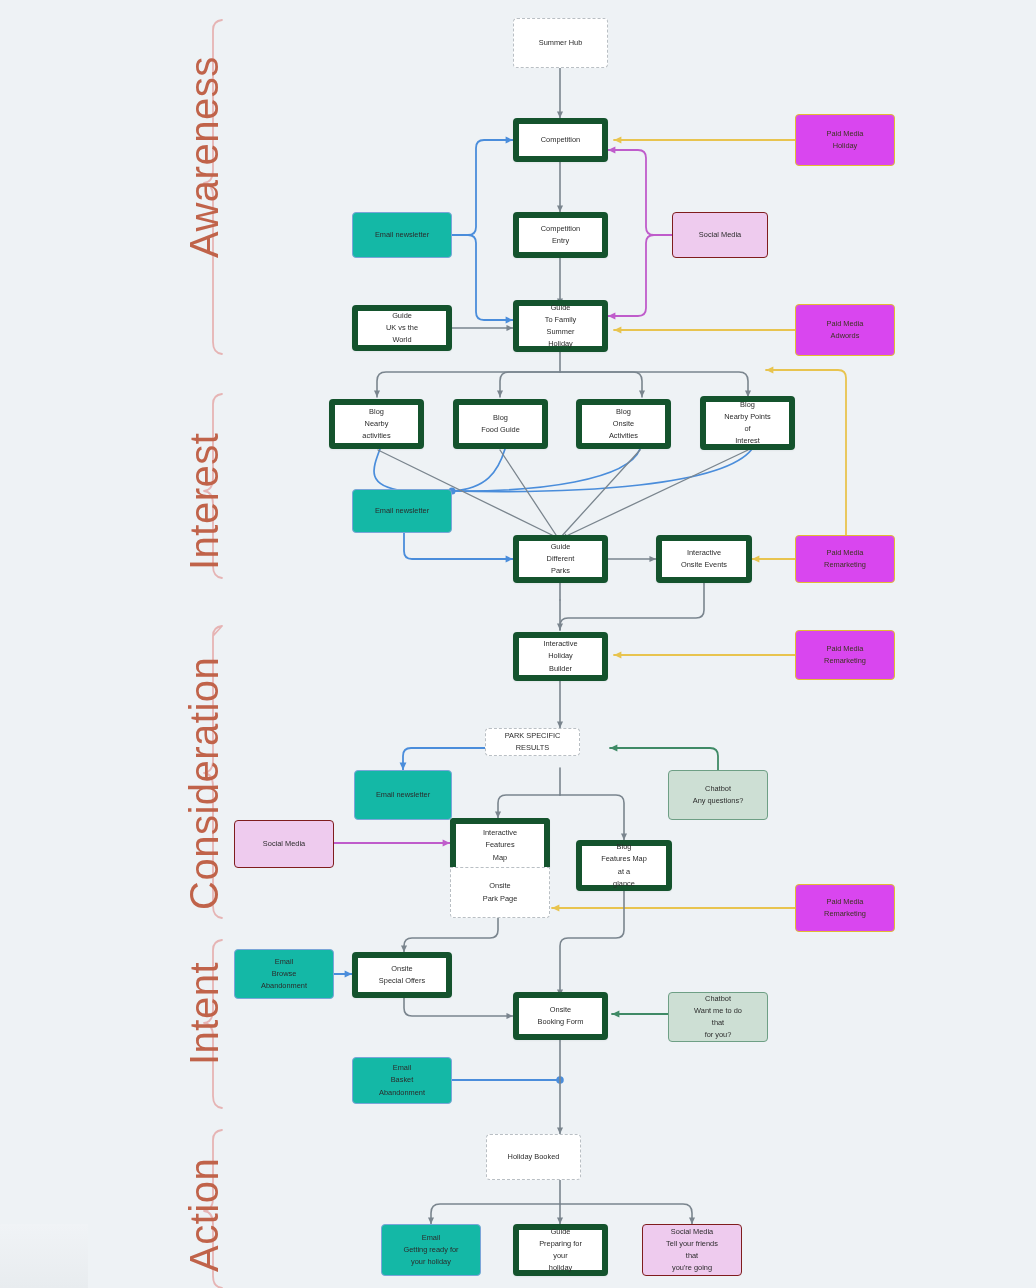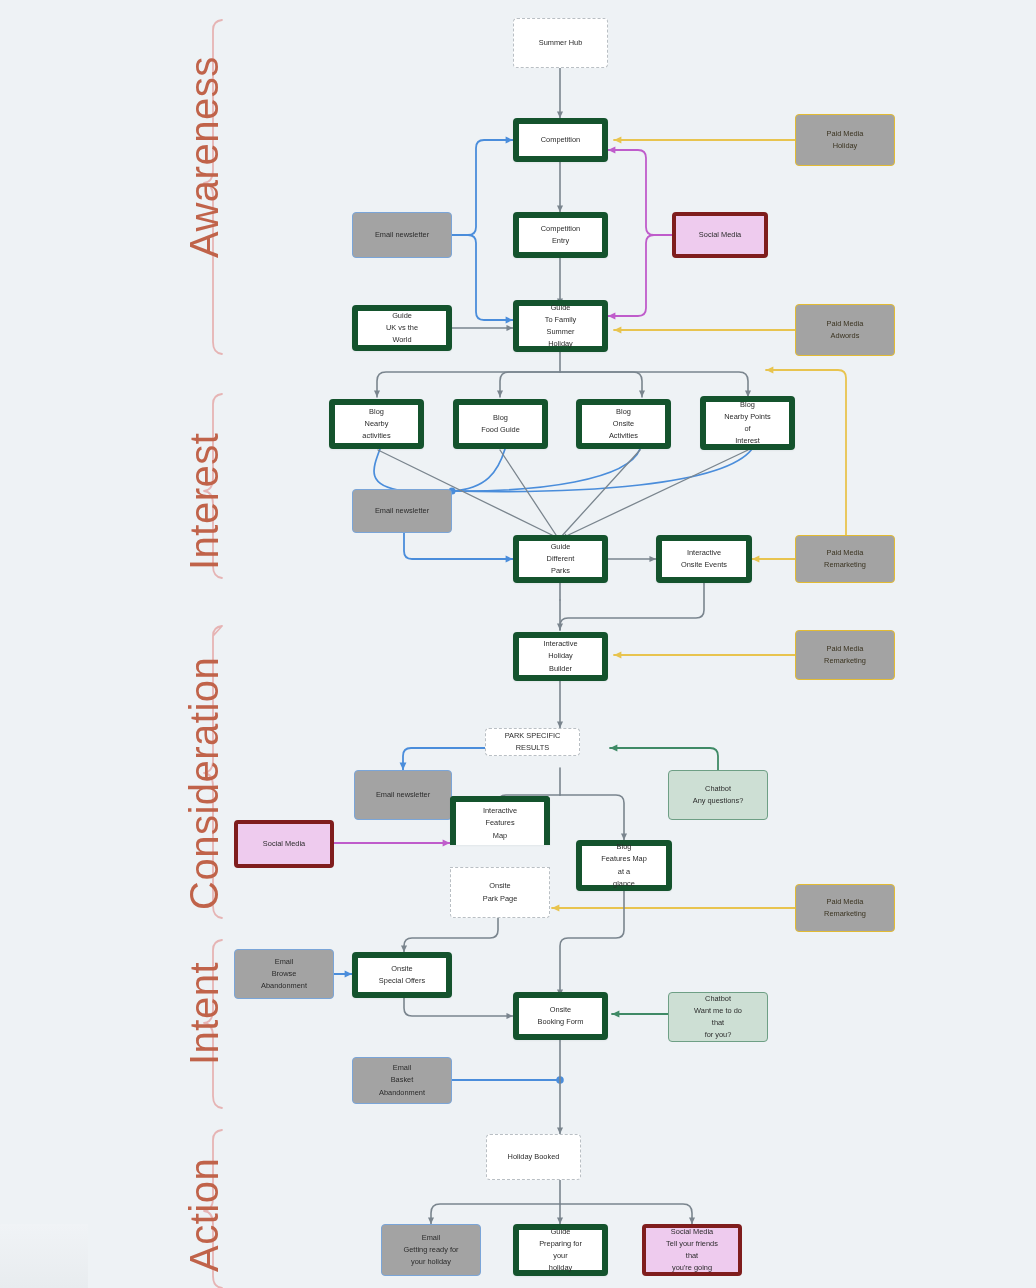--- a/index.html
+++ b/index.html
@@ -41,24 +41,24 @@
     color:#2b2b2b;
     padding:3px 18px;
     background:#ffffff;
     border:1px solid #d6dadd;
     box-shadow:0 1px 2px rgba(20,30,45,.05);
   }
   .node span{display:block;}
   .node.dashed{border:1px dashed #b9bfc4;box-shadow:none;}
   .node.plain{border:6px solid #14532d;}
 
-  .node.blue   {background:#a3a3a3;border:1px solid #7aa5d8;box-shadow:none;}
+  .node.blue   {background:#14b8a6;border:1px solid #7aa5d8;box-shadow:none;}
   .node.yellow {background:#ecc council;}
-  .node.yellow {background:#a3a3a3;border:1px solid #e2bb33;box-shadow:none;color:#3a3320;}
-  .node.purple {background:#eecbee;border:4px solid #7f1d1d;box-shadow:none;}
+  .node.yellow {background:#d946ef;border:1px solid #e2bb33;box-shadow:none;color:#3a3320;}
+  .node.purple {background:#eecbee;border:1px solid #7f1d1d;box-shadow:none;}
   .node.green  {background:#cddfd4;border:1px solid #6e9f85;box-shadow:none;}
 </style>
 </head>
 <body>
 
 <div id="canvas">
 
   <div class="corner-panel"></div>
 
   <svg id="svg-layer" viewBox="0 0 1036 1288">
@@ -348,21 +348,21 @@
       <span>Any questions?</span>
     </div>
   </div>
 
   <div class="node purple" style="left:234px;top:820px;width:100px;height:48px;">
     <div>
         <span>Social Media</span>
       </div>
   </div>
 
-  <div class="node plain" style="left:450px;top:796px;width:100px;height:49px;border-bottom:none;border-radius:4px 4px 0 0;">
+  <div class="node plain" style="left:450px;top:818px;width:100px;height:49px;border-bottom:none;border-radius:4px 4px 0 0;">
     <div>
       <span>Interactive Features</span>
       <span>Map</span>
     </div>
   </div>
 
   <div class="node dashed" style="left:450px;top:867px;width:100px;height:51px;border-radius:0 0 4px 4px;">
     <div>
       <span>Onsite</span>
       <span>Park Page</span>

